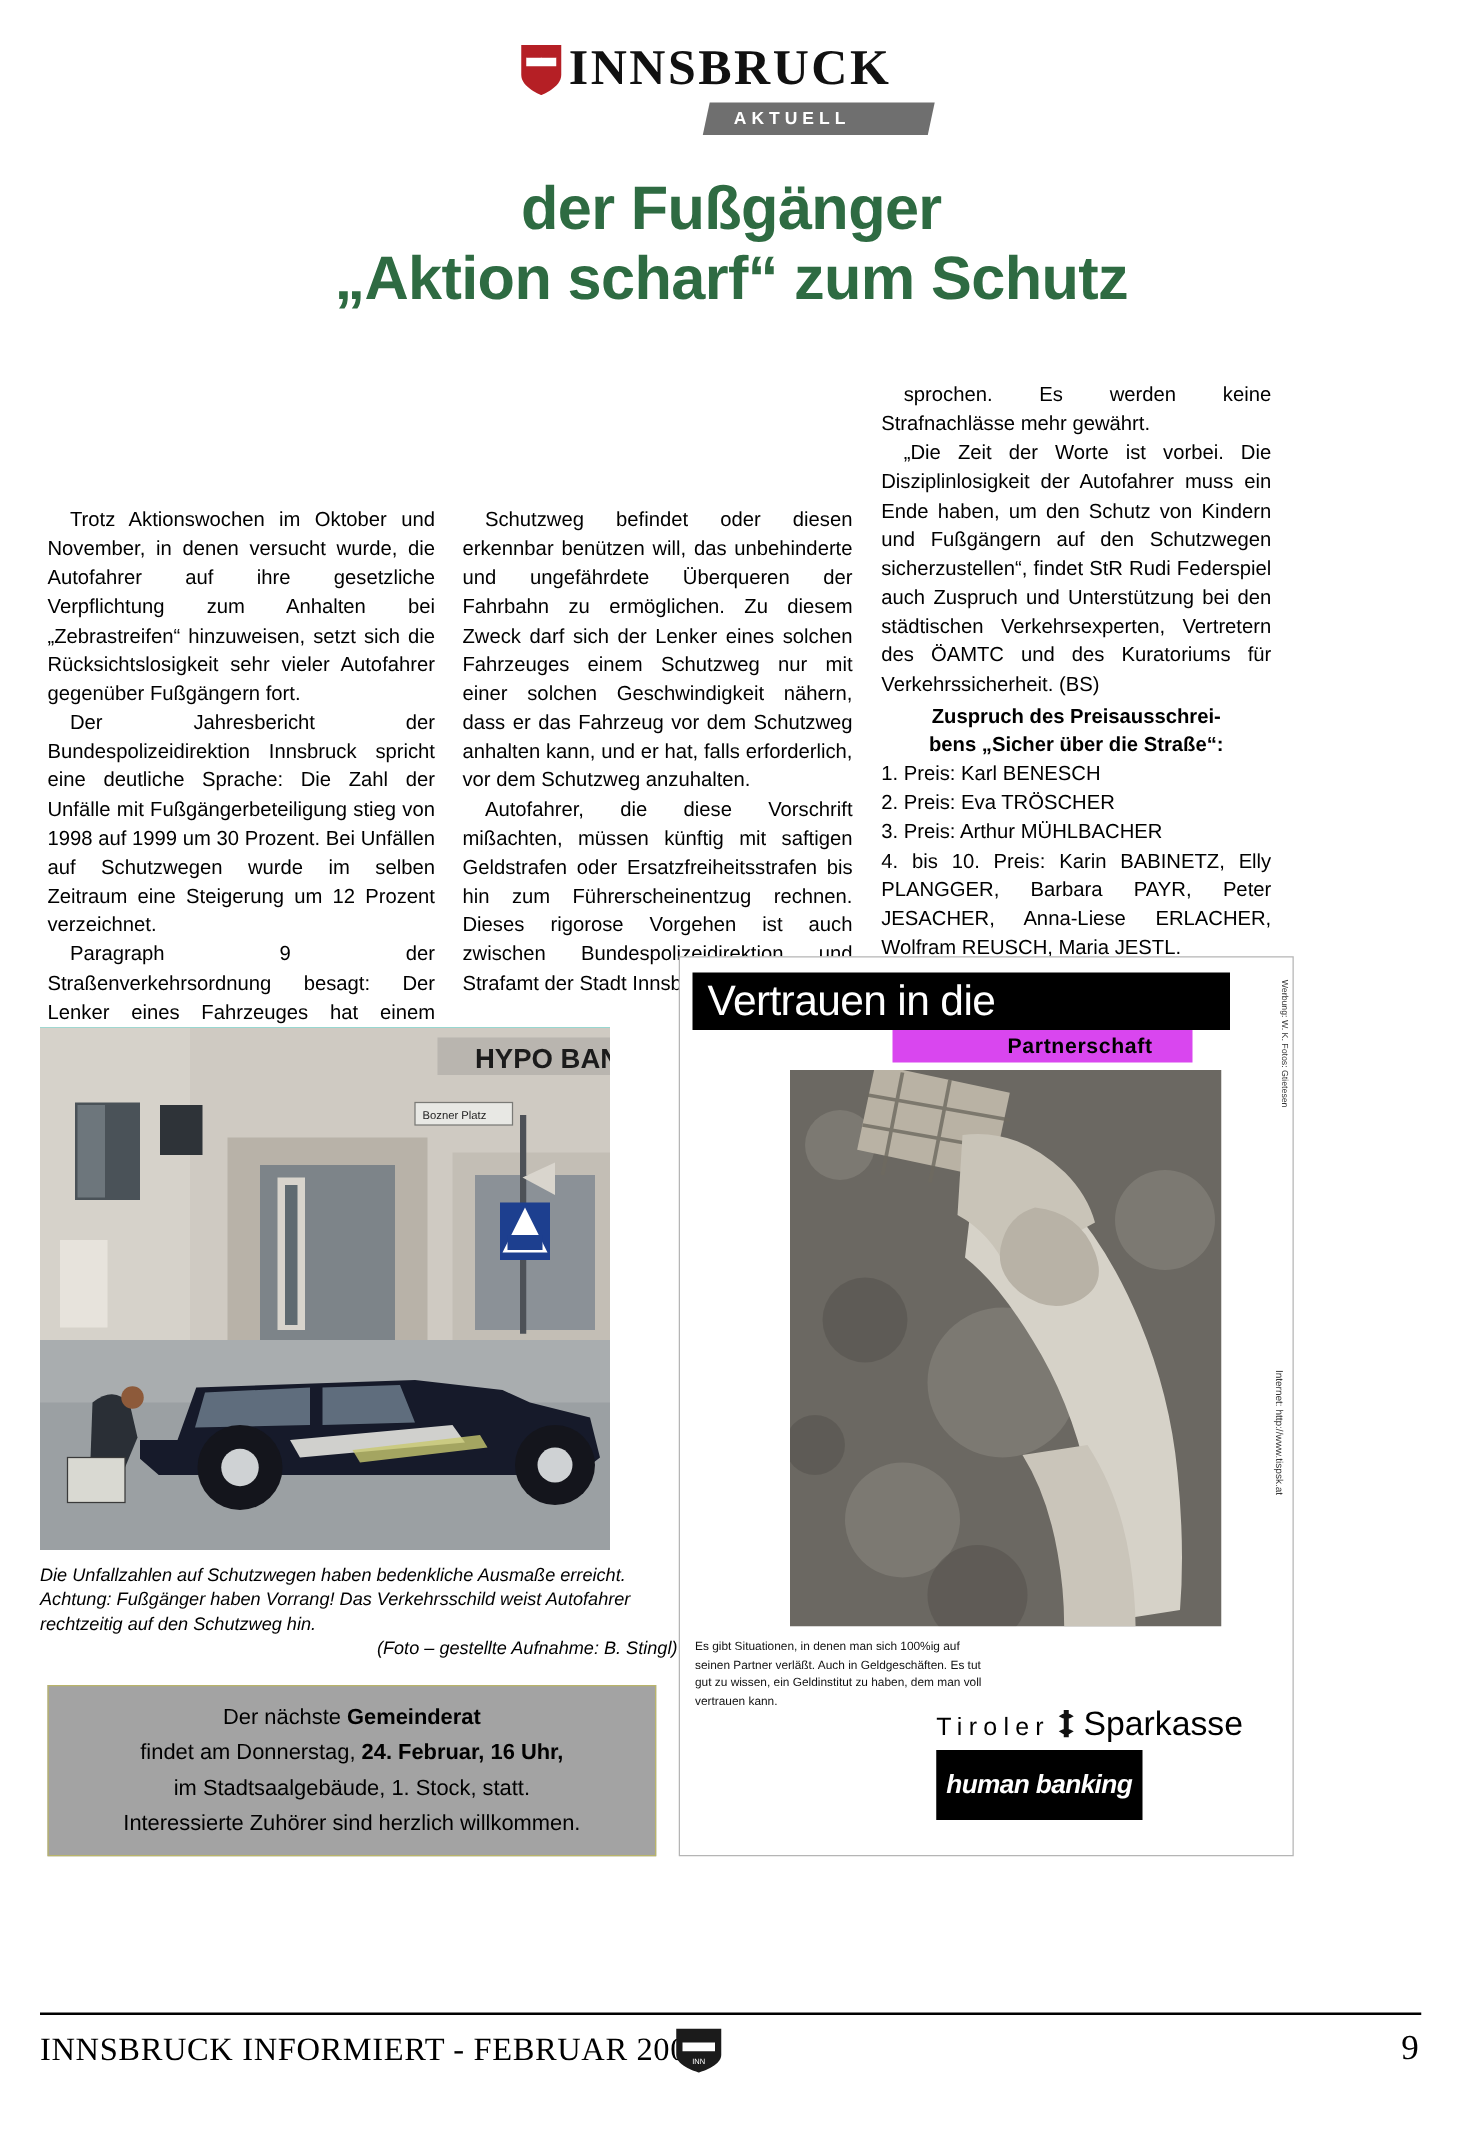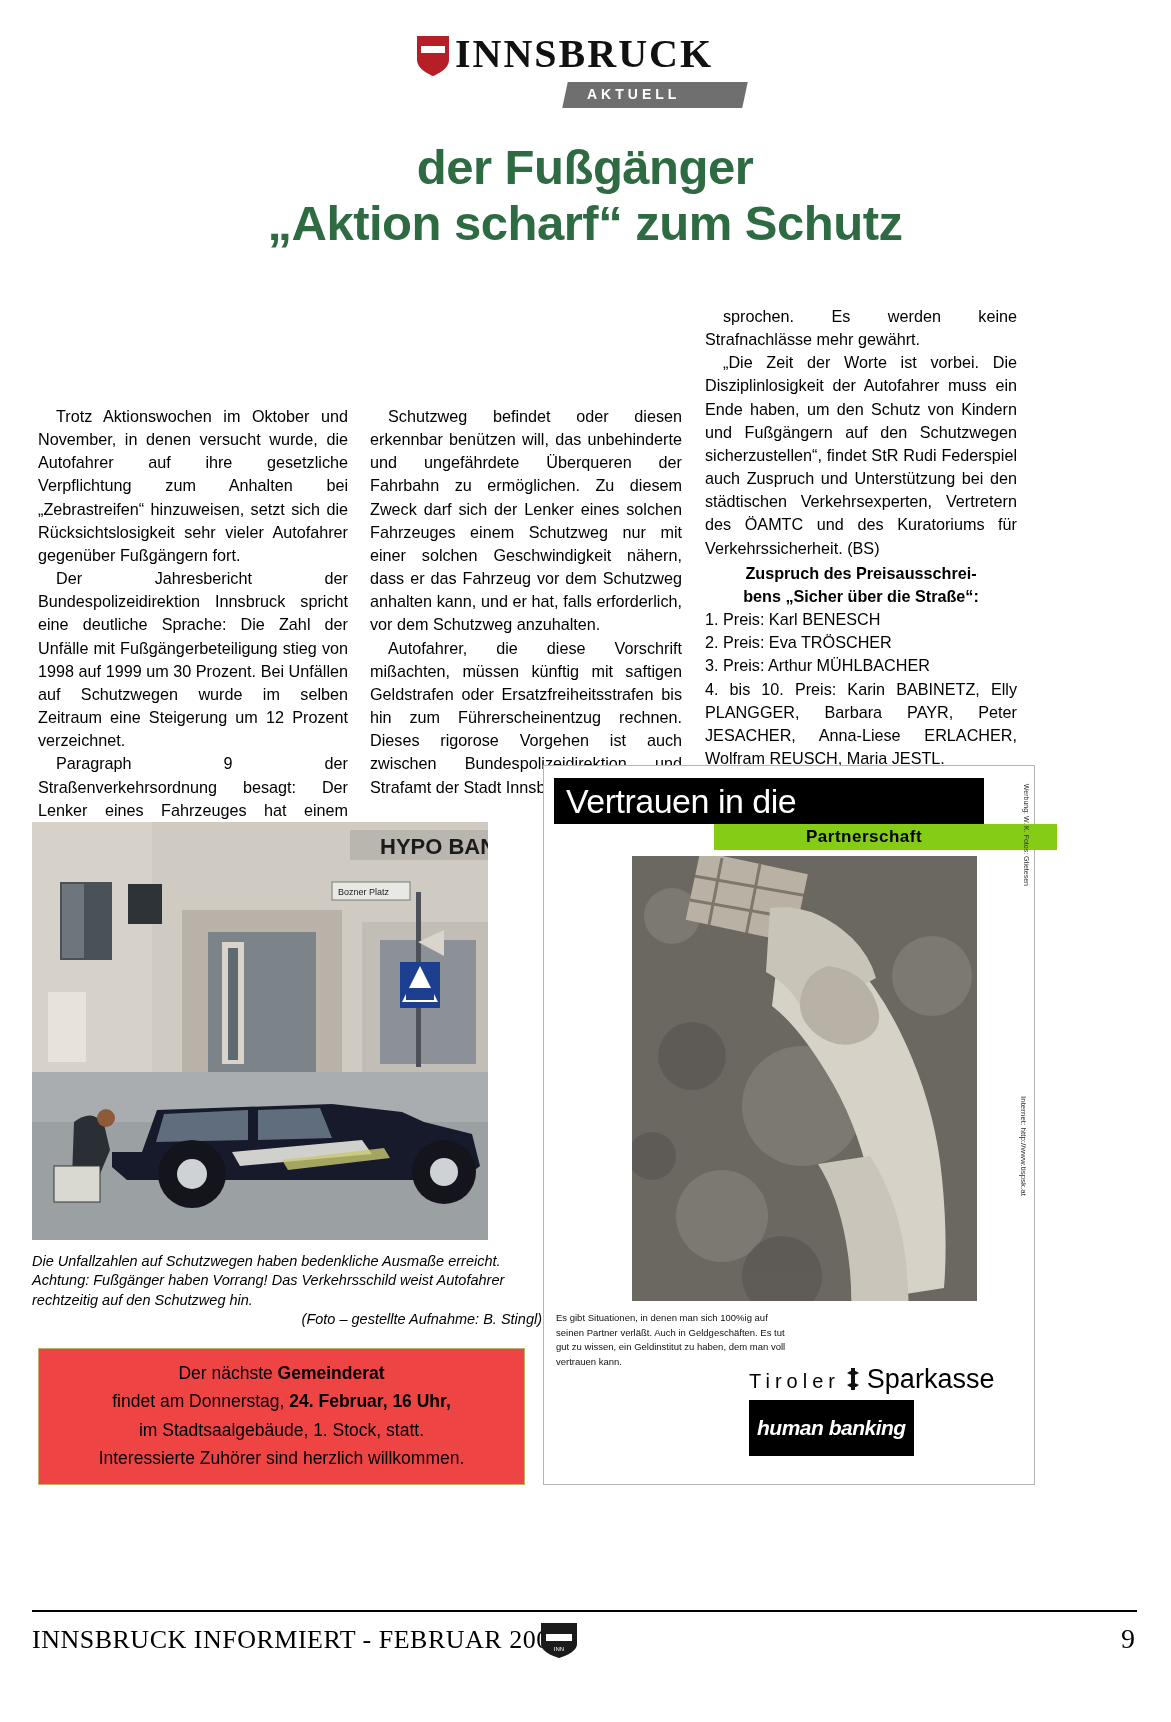--- a/index.html
+++ b/index.html
@@ -44,31 +44,31 @@
 
   
   .photo-left{position:absolute;left:32px;top:822px;width:456px;height:418px;
     overflow:hidden;background:#14b8a6;}
   .caption-left{position:absolute;left:32px;top:1252px;width:510px;font-size:14.5px;
     font-style:italic;line-height:1.34;}
   .caption-credit{text-align:right;display:block;}
 
   
   .infobox{position:absolute;left:38px;top:1348px;width:485px;height:135px;
-    background:#ef4444;border:1.5px solid #b9b46a;}
+    background:#a3a3a3;border:1.5px solid #b9b46a;}
   .infobox div{text-align:center;font-size:17.5px;line-height:1.62;}
   .infobox .l1{margin-top:10px;}
 
   
   .ad{position:absolute;left:543px;top:765px;width:490px;height:718px;
     border:1px solid #b5b5b5;background:#ffffff;}
   .ad-black{position:absolute;left:10px;top:12px;width:430px;height:46px;background:#000;}
   .ad-black span{position:absolute;left:12px;top:4px;color:#fff;font-size:34px;
     font-weight:normal;letter-spacing:-0.5px;}
-  .ad-grey{position:absolute;left:170px;top:58px;width:343px;height:26px;background:#84cc16;}
+  .ad-grey{position:absolute;left:170px;top:58px;width:240px;height:26px;background:#d946ef;}
   .ad-grey span{position:absolute;left:92px;top:3px;color:#000;font-size:17px;
     font-weight:bold;letter-spacing:0.5px;}
   .ad-img{position:absolute;left:88px;top:90px;width:345px;height:445px;overflow:hidden;
     background:#6e6a64;}
   .ad-sidetext{position:absolute;right:4px;top:120px;font-size:7px;color:#333;
     transform:rotate(90deg);transform-origin:right top;white-space:nowrap;}
   .ad-sidetext2{position:absolute;right:6px;top:430px;font-size:8px;color:#333;
     transform:rotate(90deg);transform-origin:right top;white-space:nowrap;}
   .ad-body{position:absolute;left:12px;top:545px;width:230px;font-size:9.5px;
     line-height:1.55;color:#111;}

